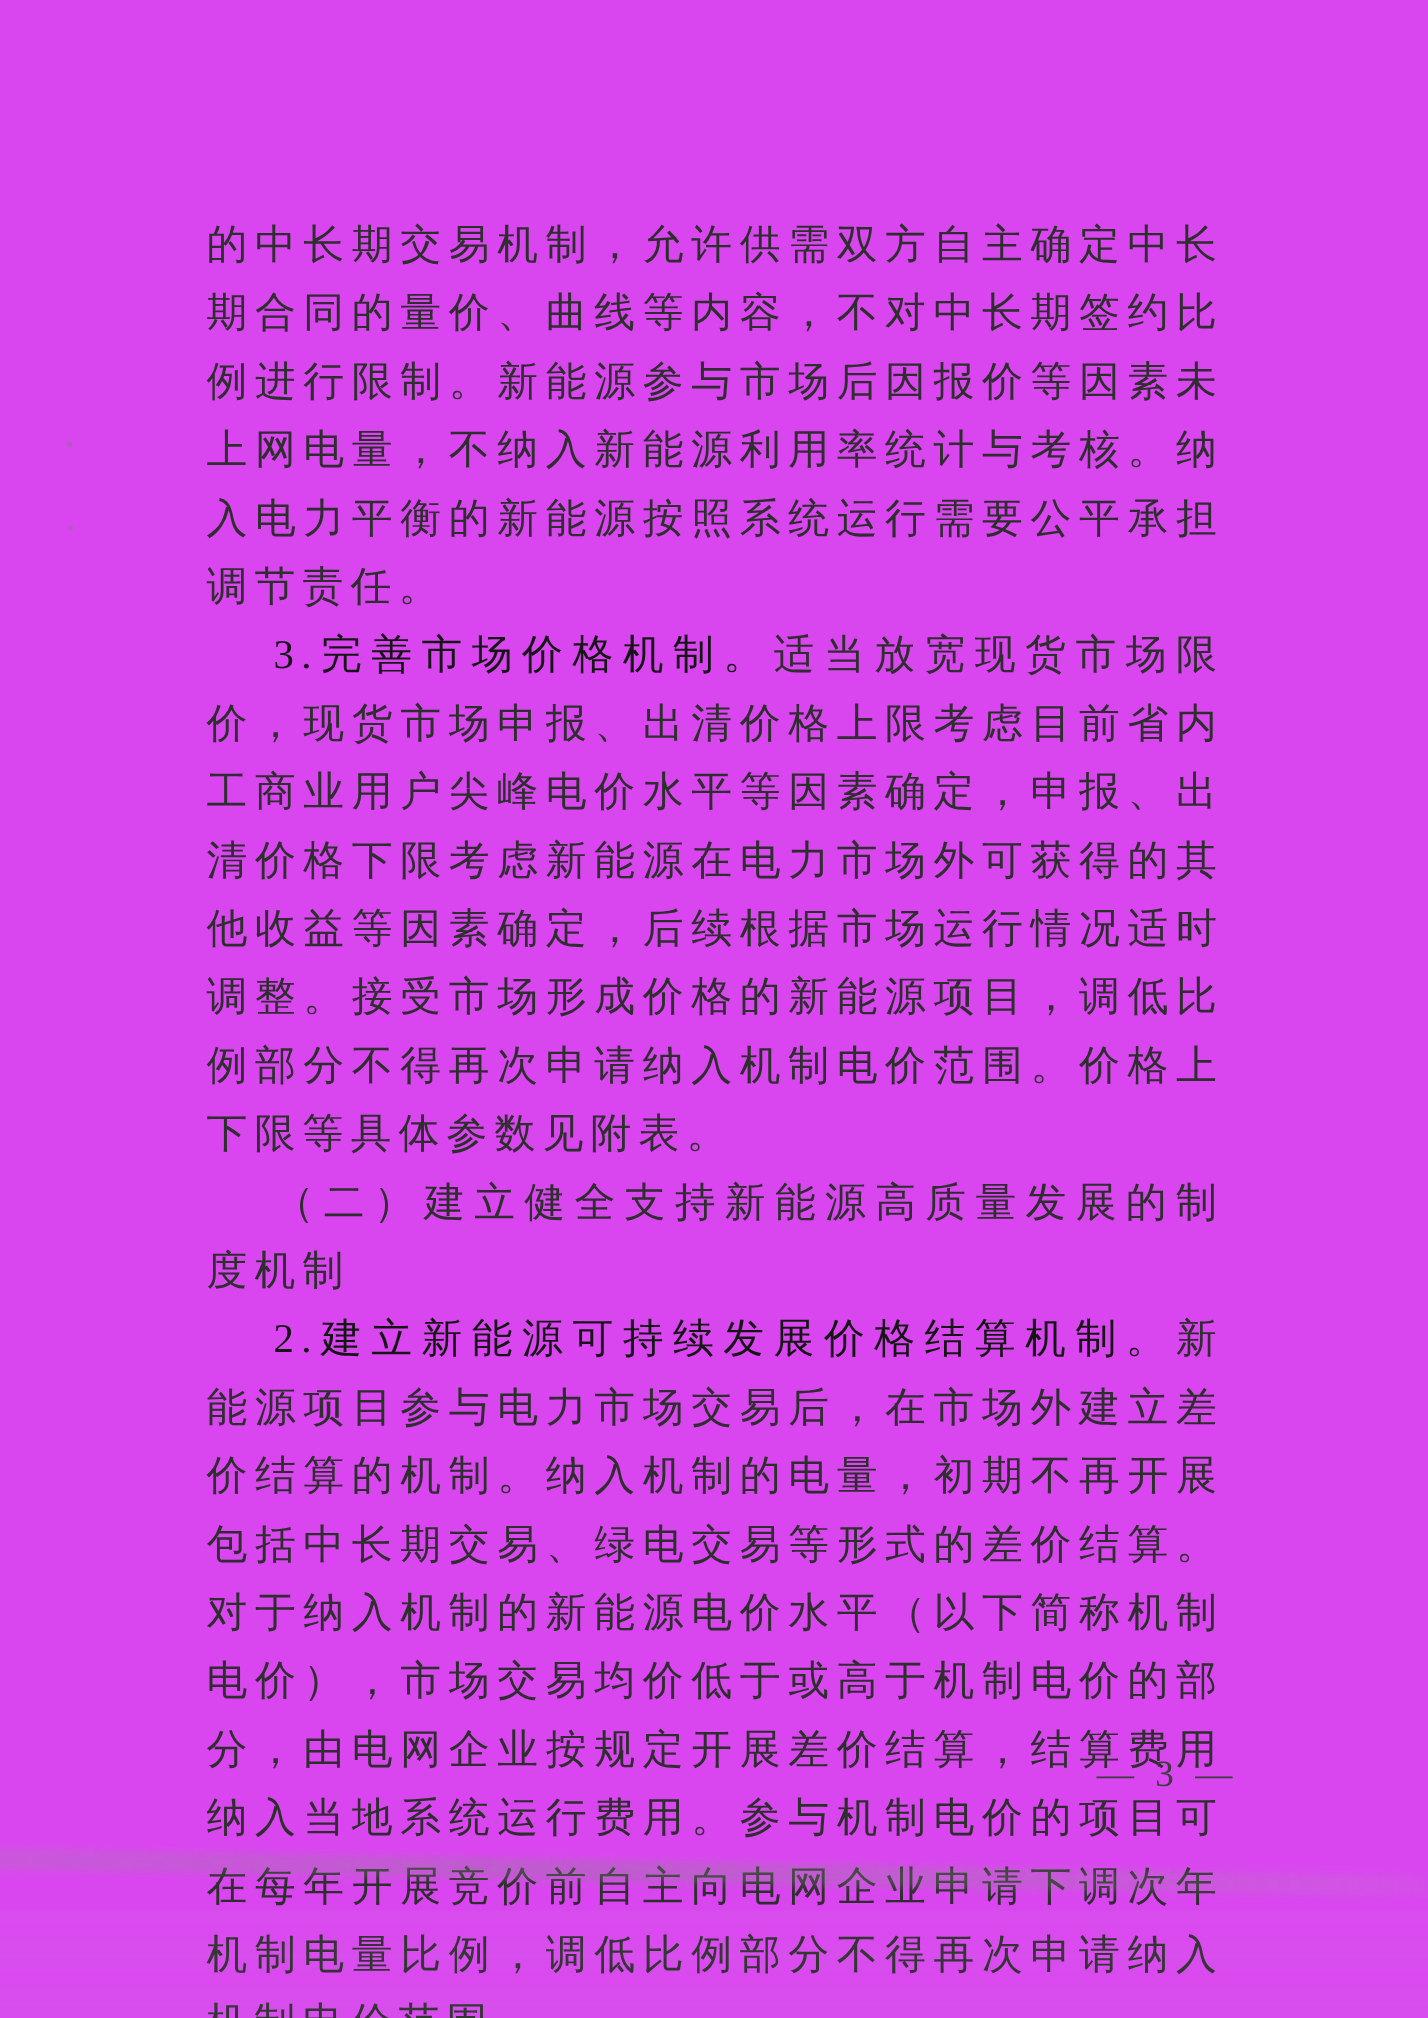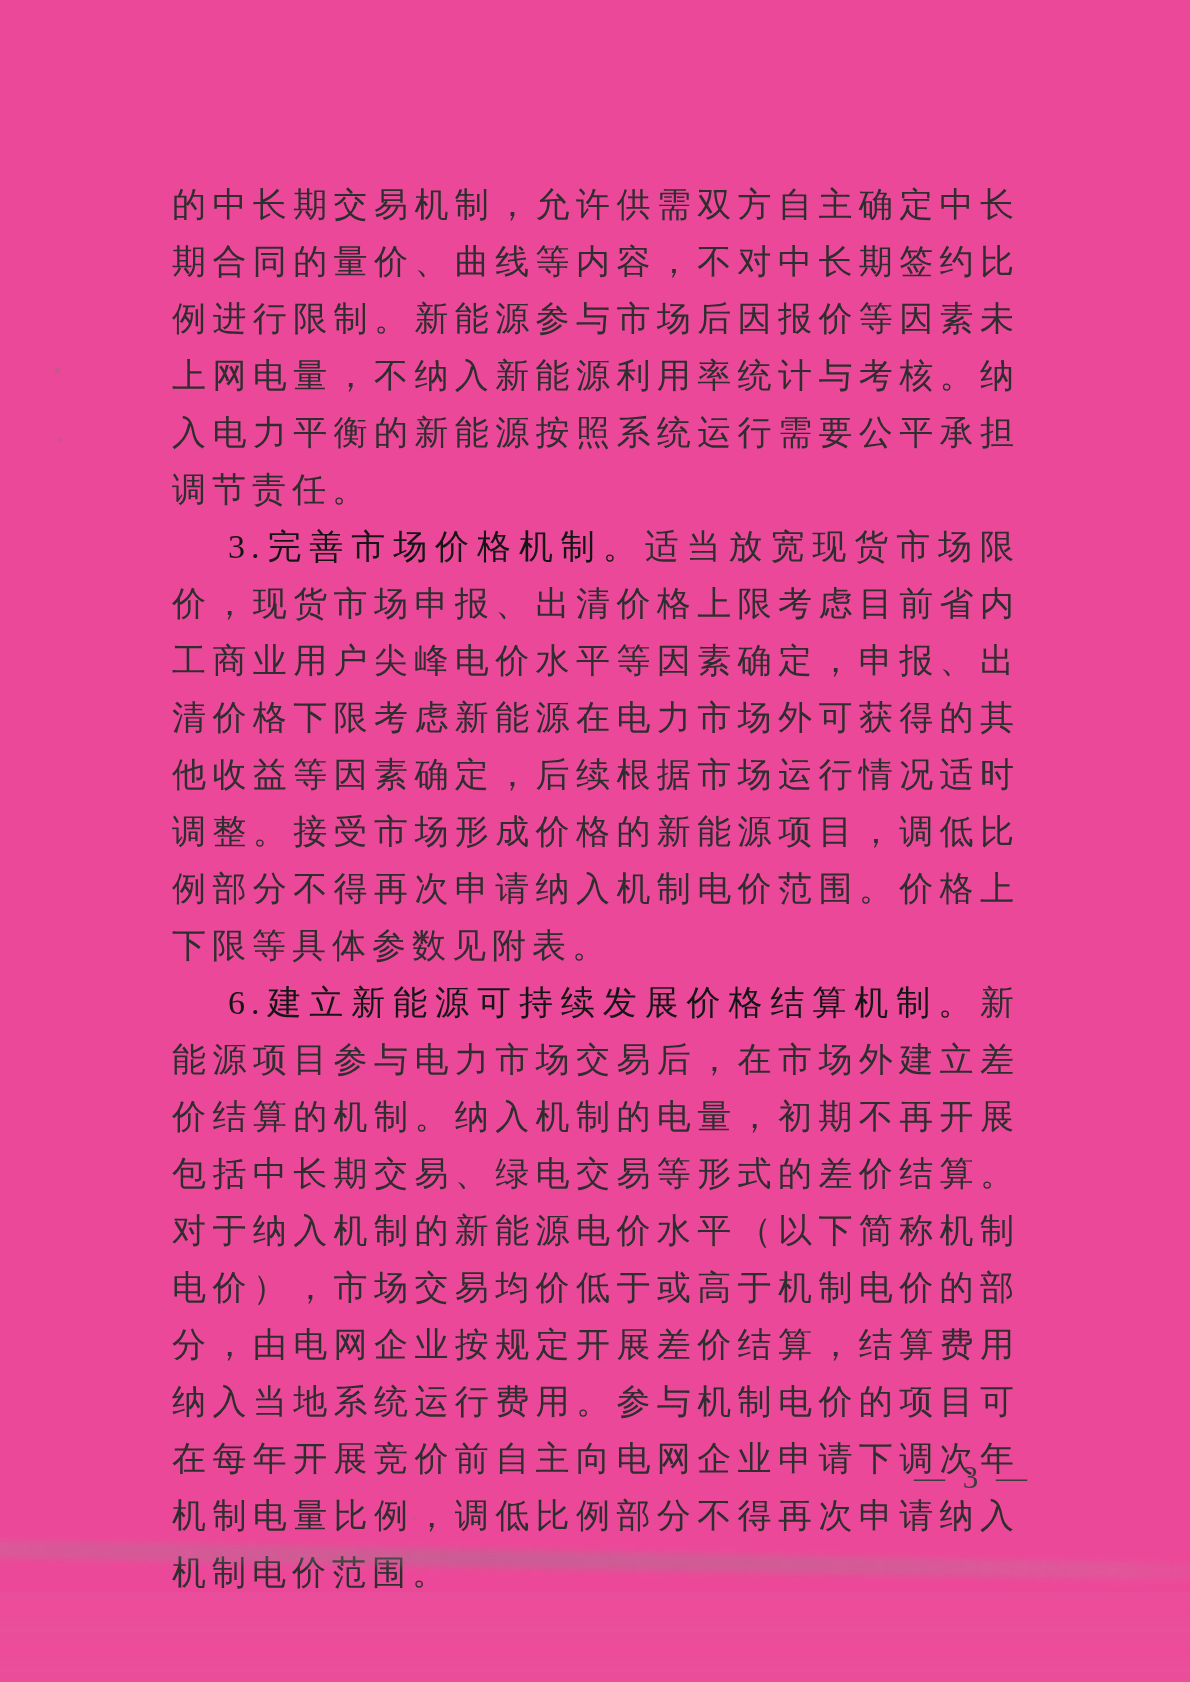--- a/index.html
+++ b/index.html
@@ -10,21 +10,21 @@
     width: 1190px;
     height: 1682px;
     position: relative;
     background: #ffffff;
     font-family: "Liberation Serif", serif;
     overflow: hidden;
   }
   .page {
     position: absolute;
     inset: 0;
-    background: #ec4899;
+    background: #d946ef;
     padding-left: 32px;
   }
   .text-block {
     position: absolute;
     left: 172px;
     top: 176px;
     width: 848px;
   }
   .para {
     margin: 0;
@@ -102,23 +102,26 @@
   <main class="text-block">
 
     <p class="para">
       <span class="reg">的中长期交易机制，允许供需双方自主确定中长期合同的量价、曲线等内容，不对中长期签约比例进行限制。新能源参与市场后因报价等因素未上网电量，不纳入新能源利用率统计与考核。纳入电力平衡的新能源按照系统运行需要公平承担调节责任。</span>
     </p>
 
     <p class="para indented">
       <span class="lead">3.完善市场价格机制。</span><span class="reg">适当放宽现货市场限价，现货市场申报、出清价格上限考虑目前省内工商业用户尖峰电价水平等因素确定，申报、出清价格下限考虑新能源在电力市场外可获得的其他收益等因素确定，后续根据市场运行情况适时调整。接受市场形成价格的新能源项目，调低比例部分不得再次申请纳入机制电价范围。价格上下限等具体参数见附表。</span>
     </p>
 
+    <p class="para indented">
+      <span class="reg">（二）建立健全支持新能源高质量发展的制度机制</span>
+    </p>
 
     <p class="para indented">
-      <span class="lead">6.建立新能源可持续发展价格结算机制。</span><span class="reg">新能源项目参与电力市场交易后，在市场外建立差价结算的机制。纳入机制的电量，初期不再开展包括中长期交易、绿电交易等形式的差价结算。对于纳入机制的新能源电价水平（以下简称机制电价），市场交易均价低于或高于机制电价的部分，由电网企业按规定开展差价结算，结算费用纳入当地系统运行费用。参与机制电价的项目可在每年开展竞价前自主向电网企业申请下调次年机制电量比例，调低比例部分不得再次申请纳入机制电价范围。</span>
+      <span class="lead">2.建立新能源可持续发展价格结算机制。</span><span class="reg">新能源项目参与电力市场交易后，在市场外建立差价结算的机制。纳入机制的电量，初期不再开展包括中长期交易、绿电交易等形式的差价结算。对于纳入机制的新能源电价水平（以下简称机制电价），市场交易均价低于或高于机制电价的部分，由电网企业按规定开展差价结算，结算费用纳入当地系统运行费用。参与机制电价的项目可在每年开展竞价前自主向电网企业申请下调次年机制电量比例，调低比例部分不得再次申请纳入机制电价范围。</span>
     </p>
 
   </main>
 
   <div class="page-number">— 3 —</div>
 
   <div class="smudge"></div>
   <div class="bottom-texture"></div>
   <div class="speck s1"></div>
   <div class="speck s2"></div>

